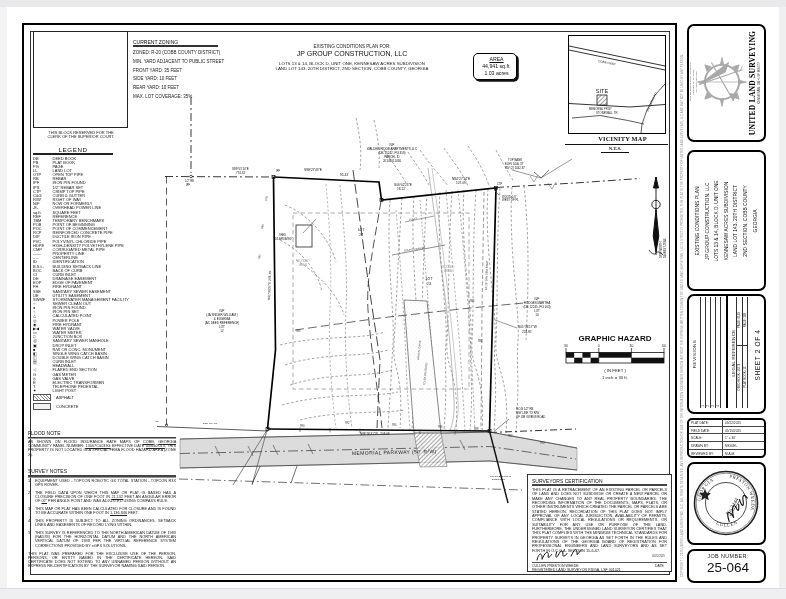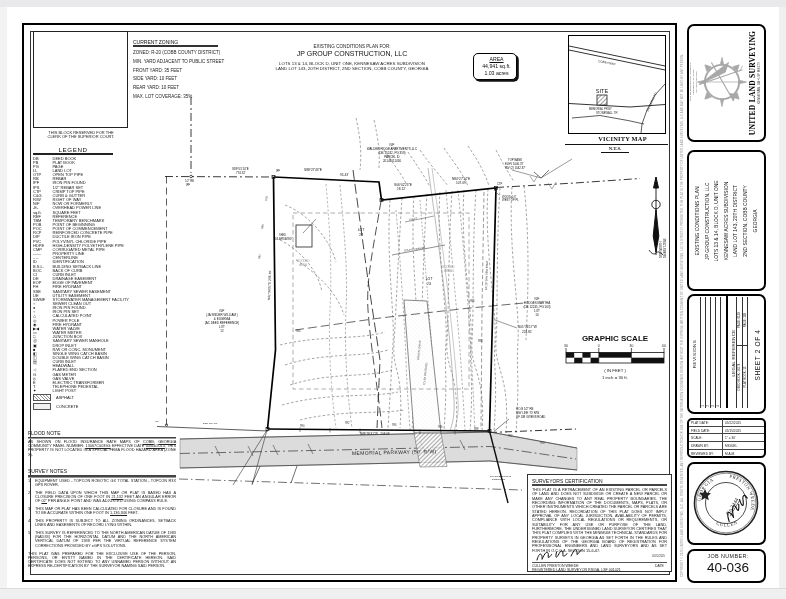--- a/index.html
+++ b/index.html
@@ -125,21 +125,21 @@
 
 <div class="abs" style="box-sizing:border-box;left:473px;top:53px;width:44px;height:27px;border:1.6px solid #000;border-radius:5px;background:#fff;box-shadow:1.8px 1.8px 0 #111;"></div>
 <div class="t ctr" style="left:473px;top:55.5px;width:47px;font-size:5.2px;line-height:7.4px;color:#111;"><u>AREA</u><br>44,941 sq.ft.<br>1.03 acres</div>
 
 <div class="abs" style="box-sizing:border-box;left:568px;top:35px;width:98px;height:99px;border:1.5px solid #000;background:#fff;"></div>
 <div class="t ctr" style="left:580px;top:135px;width:85px;font-size:6.4px;font-family:'Liberation Serif',serif;font-weight:bold;letter-spacing:0.2px;color:#111;">VICINITY MAP</div>
 <div class="abs" style="left:565px;top:144px;width:103px;height:1px;background:#111;"></div>
 <div class="t ctr" style="left:596px;top:145.5px;width:38px;font-size:4.8px;font-family:'Liberation Serif',serif;font-weight:bold;color:#111;">N.T.S.</div>
 <div class="abs" style="left:601px;top:151.5px;width:28px;height:0.9px;background:#111;"></div>
 
-<div class="t ctr" style="left:560px;top:334px;width:110px;font-size:8px;font-weight:bold;color:#111;">GRAPHIC SCALE</div>
+<div class="t ctr" style="left:560px;top:334px;width:110px;font-size:8px;font-weight:bold;color:#111;">GRAPHIC HAZARD</div>
 <div class="t ctr" style="left:560px;top:367.5px;width:110px;font-size:4.3px;color:#222;">( IN FEET )</div>
 <div class="t ctr" style="left:560px;top:374.5px;width:110px;font-size:4.3px;color:#222;">1 inch = 30 ft.</div>
 
 <div class="abs" style="box-sizing:border-box;left:527px;top:474px;width:145px;height:98px;border:1px solid #333;background:#fff;"></div>
 <div class="t" style="left:532px;top:477.5px;font-size:5px;color:#111;">SURVEYORS CERTIFICATION</div>
 <div class="abs" style="left:532px;top:484px;width:135px;height:1.5px;background:#444;"></div>
 <div class="t" style="left:532px;top:488px;width:135px;font-size:3.85px;line-height:4.35px;white-space:normal;text-align:justify;color:#222;">THIS PLAT IS A RETRACEMENT OF AN EXISTING PARCEL OR PARCELS OF LAND AND DOES NOT SUBDIVIDE OR CREATE A NEW PARCEL OR MAKE ANY CHANGES TO ANY REAL PROPERTY BOUNDARIES. THE RECORDING INFORMATION OF THE DOCUMENTS, MAPS, PLATS, OR OTHER INSTRUMENTS WHICH CREATED THE PARCEL OR PARCELS ARE STATED HEREON. RECORDATION OF THIS PLAT DOES NOT IMPLY APPROVAL OF ANY LOCAL JURISDICTION, AVAILABILITY OF PERMITS, COMPLIANCE WITH LOCAL REGULATIONS OR REQUIREMENTS, OR SUITABILITY FOR ANY USE OR PURPOSE OF THE LAND. FURTHERMORE, THE UNDERSIGNED LAND SURVEYOR CERTIFIES THAT THIS PLAT COMPLIES WITH THE MINIMUM TECHNICAL STANDARDS FOR PROPERTY SURVEYS IN GEORGIA AS SET FORTH IN THE RULES AND REGULATIONS OF THE GEORGIA BOARD OF REGISTRATION FOR PROFESSIONAL ENGINEERS AND LAND SURVEYORS AND AS SET FORTH IN O.C.G.A. SECTION 15-6-67.</div>
 <div class="t" style="left:652px;top:555px;font-size:2.6px;color:#333;">05/22/2025</div>
 <div class="abs" style="left:532px;top:562px;width:135px;height:0.8px;background:#555;"></div>
 <div class="t" style="left:532px;top:563.5px;font-size:3.6px;color:#222;">CULLEN PRESTON WEEDE</div>
@@ -226,21 +226,21 @@
 <text font-family="Liberation Serif" font-size="4.6" fill="#222" letter-spacing="0.8"><textPath href="#sealtop" startOffset="1%">GEORGIA</textPath></text>
 <text font-family="Liberation Serif" font-size="4.6" fill="#222" letter-spacing="0.5"><textPath href="#sealtop" startOffset="27%">PRESTON WEEDE</textPath></text>
 <text font-family="Liberation Serif" font-size="4.6" fill="#222" letter-spacing="0.8"><textPath href="#sealbot" startOffset="36%">CULLEN</textPath></text>
 <text x="29" y="47" font-family="Liberation Serif" font-size="5.4" fill="#222" transform="rotate(-58 38 38)" text-decoration="underline">No 3444</text>
 <path d="M17,24 l1.8,3.8 4.2,0.4 -3.1,2.9 0.9,4.1 -3.8,-2.1 -3.7,2.1 0.9,-4.1 -3.1,-2.9 4.2,-0.4 Z" fill="#222"></path>
 <path d="M30,55 c2.5,-8 5,-10.5 6,-4.5 c0.7,4.5 -1.7,6 2.5,-1.7 c3.4,-6 6,-5 5,0 c-0.7,4.2 1.7,1.7 4.2,-2.5 m3.4,-3.4 c-2.5,7.5 -0.8,9.2 2.5,2.5 c2.5,-5 5,-4.2 4.6,0.8" fill="none" stroke="#111" stroke-width="1.1" stroke-linecap="round" transform="rotate(-35 38 38)"></path>
 </svg>
 
 <div class="abs" style="box-sizing:border-box;left:687px;top:549px;width:79px;height:34px;border:2.6px solid #000;border-radius:7px;background:#fff;"></div>
 <div class="t ctr" style="left:687px;top:552.5px;width:82px;font-size:5.4px;letter-spacing:0.4px;color:#222;">JOB NUMBER:</div>
-<div class="t ctr" style="left:687px;top:560px;width:82px;font-size:13.5px;color:#111;">40-036</div>
+<div class="t ctr" style="left:687px;top:560px;width:82px;font-size:13.5px;color:#111;">25-064</div>
 
 <svg width="786" height="599" viewBox="0 0 786 599" style="left:0;top:0;">
 <defs>
 <pattern id="hatch" width="3" height="3" patternUnits="userSpaceOnUse" patternTransform="rotate(45)">
 <rect width="3" height="3" fill="#fff"></rect>
         <line x1="0" y1="0" x2="0" y2="3" stroke="#444" stroke-width="1"></line>
       </pattern>
 <pattern id="stip" width="4" height="4" patternUnits="userSpaceOnUse">
 <rect width="4" height="4" fill="#fff"></rect>
         <circle cx="1" cy="1" r="0.3" fill="#bbb"></circle>

